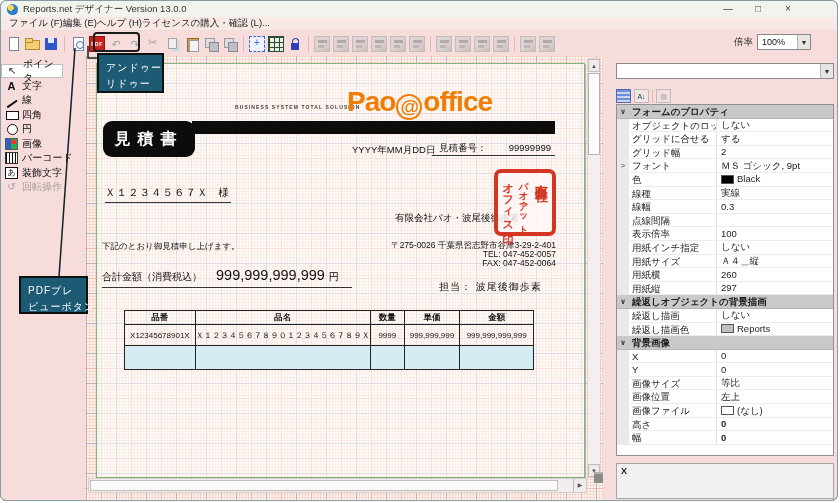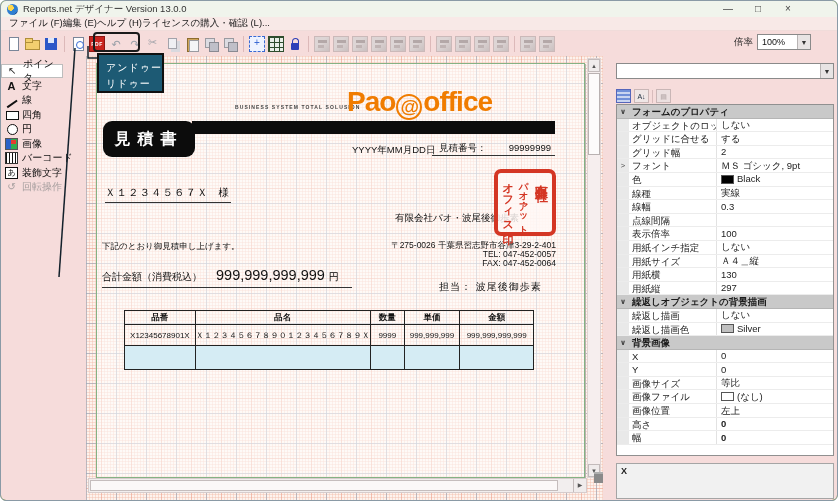--- a/index.html
+++ b/index.html
@@ -327,20 +327,24 @@
 
   <svg id="anno-svg">
     <line x1="74" y1="47" x2="58" y2="276" stroke="#13212b" stroke-width="1.5"></line>
     <polyline points="87,45 87,57 96,57" fill="none" stroke="#13212b" stroke-width="1.5"></polyline>
   </svg>
 
   <div class="callout" id="callout-undo">
     <div>アンドゥー</div>
     <div>リドゥー</div>
   </div>
+  <div class="callout" id="callout-pdf">
+    <div>PDFプレ</div>
+    <div>ビューボタン</div>
+  </div>
 
   <div id="rightpanel">
     <div id="obj-combo">
       <span class="combo-btn">▼</span>
     </div>
     <div id="pg-toolbar">
       <span class="pgicon pg-cat"></span>
       <span class="pgicon">A↓</span>
       <span class="pgsep"></span>
       <span class="pgicon pg-dis">▤</span>
@@ -453,21 +457,21 @@
 
             <span>Ａ４＿縦</span>
           </span>
         </div>
 
         <div class="prow">
           <span class="arrow"></span>
           <span class="pname">用紙横</span>
           <span class="pval">
 
-            <span>130</span>
+            <span>260</span>
           </span>
         </div>
 
         <div class="prow">
           <span class="arrow"></span>
           <span class="pname">用紙縦</span>
           <span class="pval">
 
             <span>297</span>
           </span>
@@ -489,21 +493,21 @@
 
             <span>しない</span>
           </span>
         </div>
 
         <div class="prow">
           <span class="arrow"></span>
           <span class="pname">繰返し描画色</span>
           <span class="pval">
             <i class="swatch" style="background: rgb(192, 192, 192); display: inline-block;"></i>
-            <span>Silver</span>
+            <span>Reports</span>
           </span>
         </div>
 
         <div class="prow cat">
           <span class="arrow">∨</span>
           <span class="pname">背景画像</span>
           <span class="pval">
 
             <span></span>
           </span>
@@ -531,33 +535,33 @@
           <span class="arrow"></span>
           <span class="pname">画像サイズ</span>
           <span class="pval">
 
             <span>等比</span>
           </span>
         </div>
 
         <div class="prow">
           <span class="arrow"></span>
+          <span class="pname">画像位置</span>
+          <span class="pval">
+
+            <span>左上</span>
+          </span>
+        </div>
+
+        <div class="prow">
+          <span class="arrow"></span>
           <span class="pname">画像ファイル</span>
           <span class="pval">
             <i class="swatch" style="background: rgb(255, 255, 255); display: inline-block;"></i>
             <span>(なし)</span>
-          </span>
-        </div>
-
-        <div class="prow">
-          <span class="arrow"></span>
-          <span class="pname">画像位置</span>
-          <span class="pval">
-
-            <span>左上</span>
           </span>
         </div>
 
         <div class="prow boldval">
           <span class="arrow"></span>
           <span class="pname">高さ</span>
           <span class="pval">
 
             <span>0</span>
           </span>

